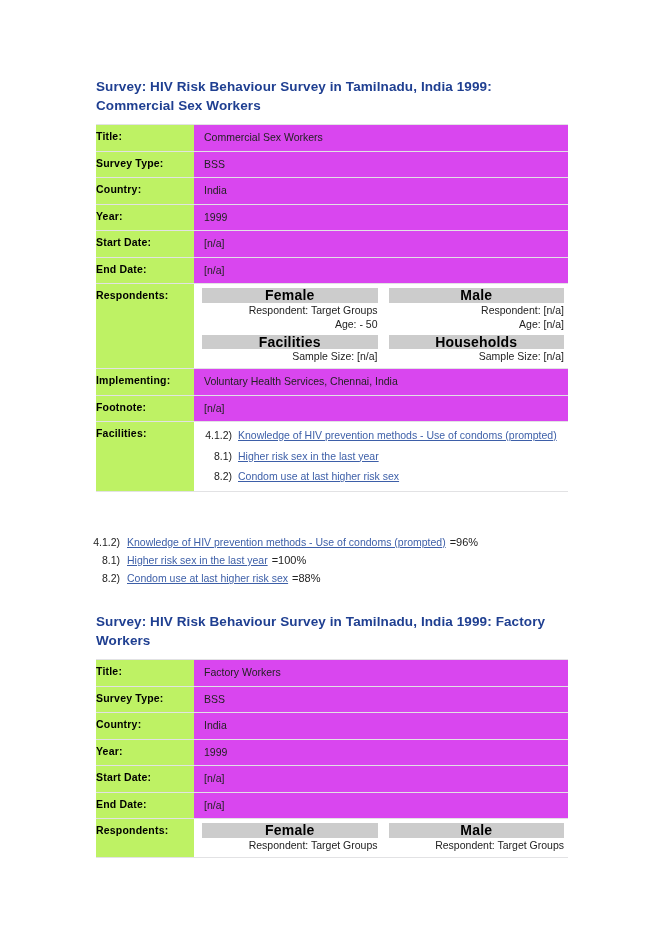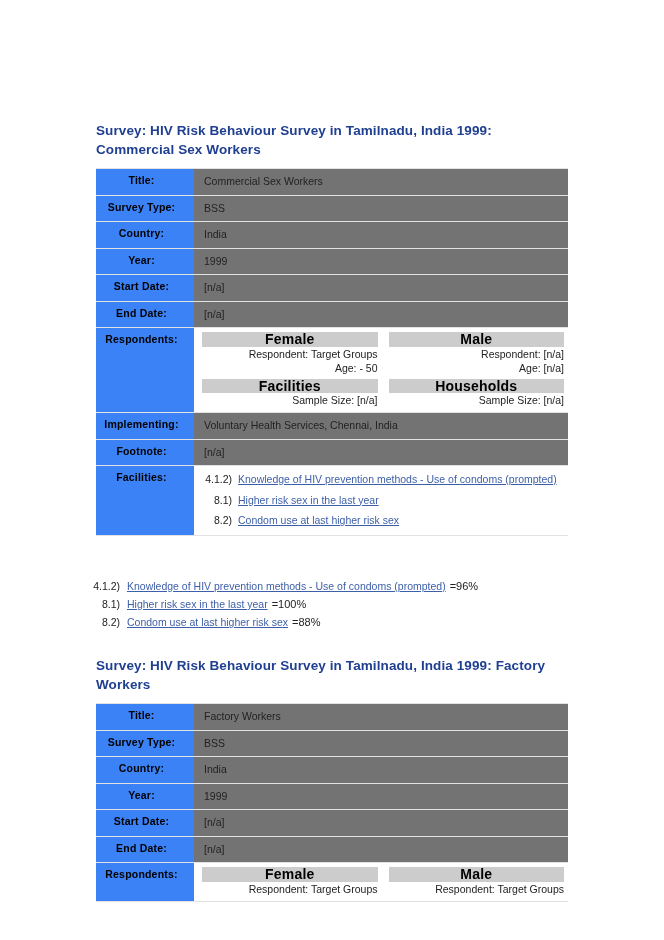--- a/index.html
+++ b/index.html
@@ -14,21 +14,20 @@
     color: #000000;
     overflow: hidden;
     position: relative;
   }
   .page {
     position: absolute;
     left: 0;
     top: 0;
     width: 664px;
     height: 679px;
-    margin-top: 44px;
   }
 
   
   .survey-block {
     position: absolute;
     left: 96px;
     width: 472px;
   }
   .survey-heading {
     color: #1f3f91;
@@ -49,31 +48,31 @@
   .detail-table tr {
     border-top: 1px solid #e2e2e4;
     border-bottom: 1px solid #e2e2e4;
   }
   .detail-table td {
     vertical-align: top;
     padding: 0;
   }
   td.lbl {
     width: 91px;
-    background: #3b82f6;
-    text-align: center;
+    background: #bef264;
+    text-align: left;
     font-size: 10.5px;
     font-weight: bold;
     color: #000;
     padding: 5px 7px 6px 0;
     letter-spacing: 0.2px;
     white-space: nowrap;
   }
   td.val {
-    background: #737373;
+    background: #d946ef;
     font-size: 10.5px;
     color: #222;
     padding: 5px 6px 6px 10px;
     line-height: 14.5px;
   }
   .desc-line {
     display: block;
     white-space: nowrap;
   }
 

